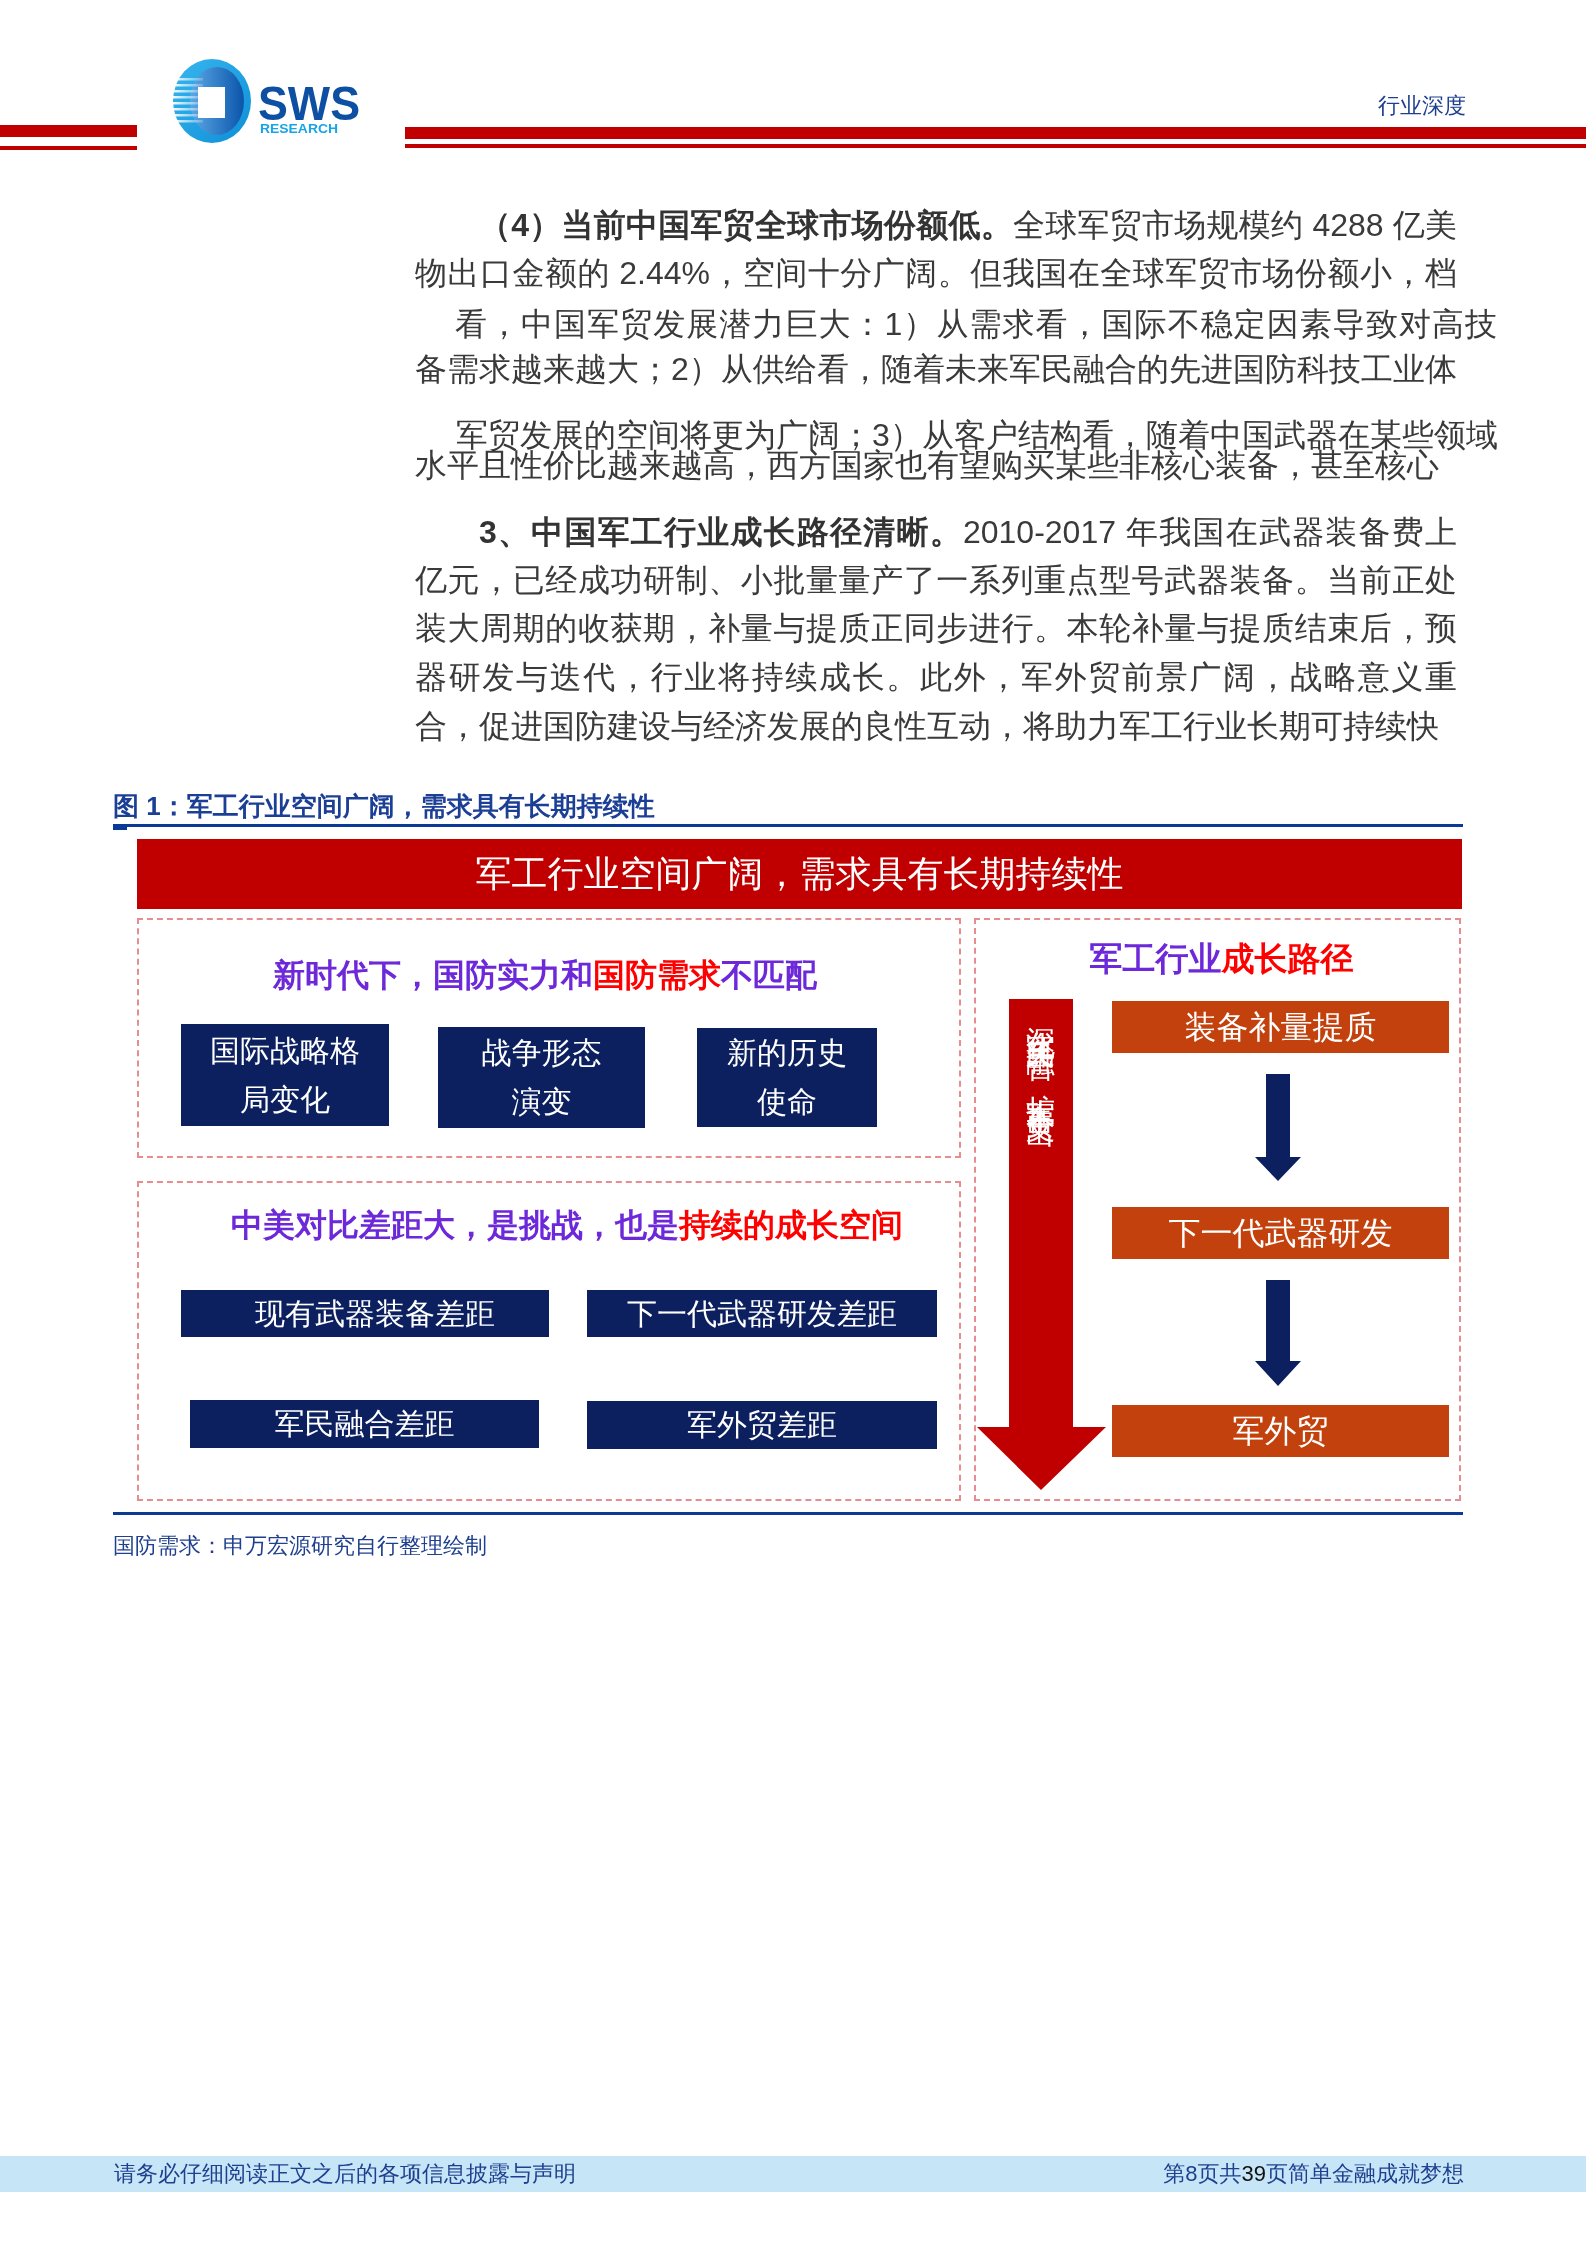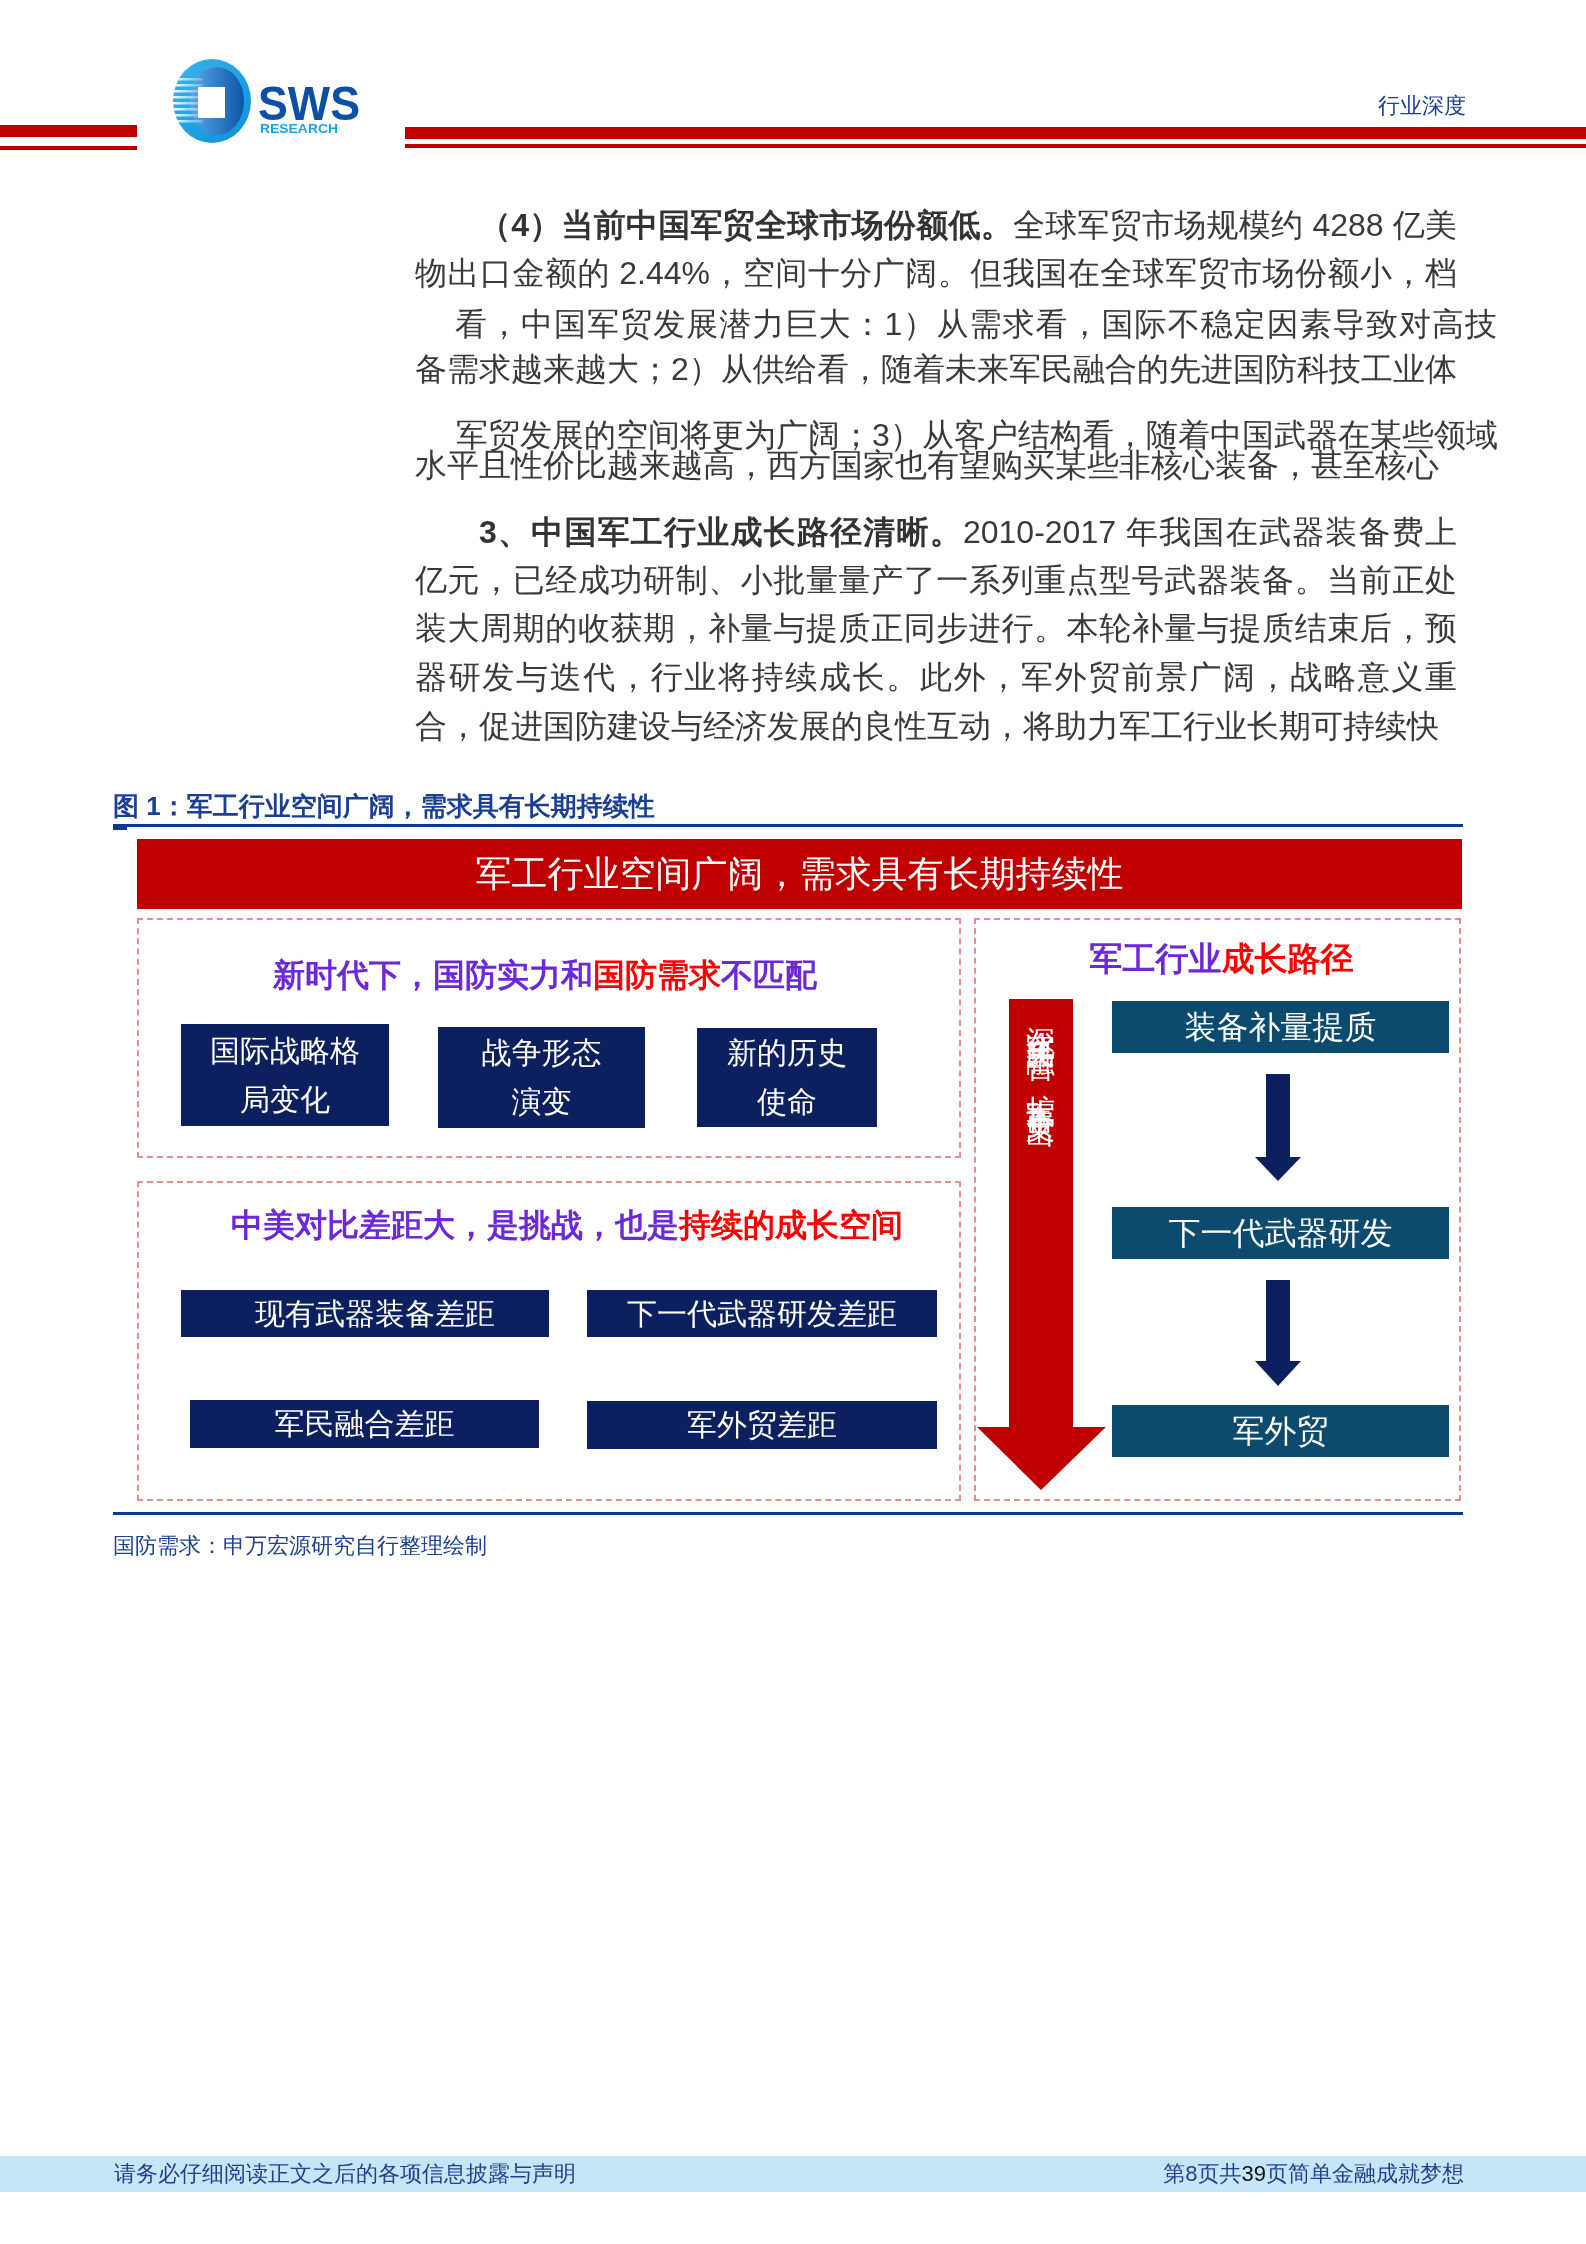--- a/index.html
+++ b/index.html
@@ -28,21 +28,21 @@
               background: #c00000; color: #ffffff; font-size: 36px; line-height: 70px;
               text-align: center; white-space: nowrap; }
     .panel { position: absolute; box-sizing: border-box; border: 2px dashed #e88d8f; background: #ffffff; }
     .panel-heading { position: absolute; height: 40px; line-height: 40px; font-size: 32px;
                      font-weight: 700; text-align: center; white-space: nowrap; }
     .tone-navy { color: #6d28d9; }
     .tone-red { color: #ff0000; }
     .navy-box { position: absolute; background: #0c2060; color: #ffffff; display: flex;
                 flex-direction: column; align-items: center; justify-content: center;
                 font-size: 30px; line-height: 42px; text-align: center; white-space: nowrap; gap: 7px; }
-    .step-box { position: absolute; left: 1112px; width: 337px; height: 52px; background: #0c4a6e;
+    .step-box { position: absolute; left: 1112px; width: 337px; height: 52px; background: #c2410c;
                 color: #ffffff; font-size: 32px; line-height: 52px; text-align: center; white-space: nowrap; }
     .vertical-label { position: absolute; left: 1009px; top: 1004px; width: 64px; height: 450px;
                       writing-mode: vertical-rl; text-orientation: upright; line-height: 64px;
                       font-size: 29px; letter-spacing: 5px; color: #ffffff; white-space: nowrap; }
     .source { position: absolute; left: 113px; top: 1532px; height: 28px; line-height: 28px;
               font-size: 22px; color: #1f3f8f; white-space: nowrap; }
 
     
     .footer-band { position: absolute; left: 0; top: 2156px; width: 1586px; height: 36px; background: #c6e6f8; }
     .footer-left { position: absolute; left: 114px; top: 2156px; height: 36px; line-height: 36px;

